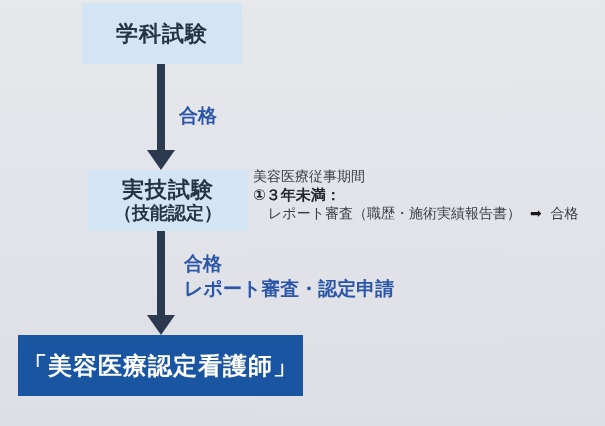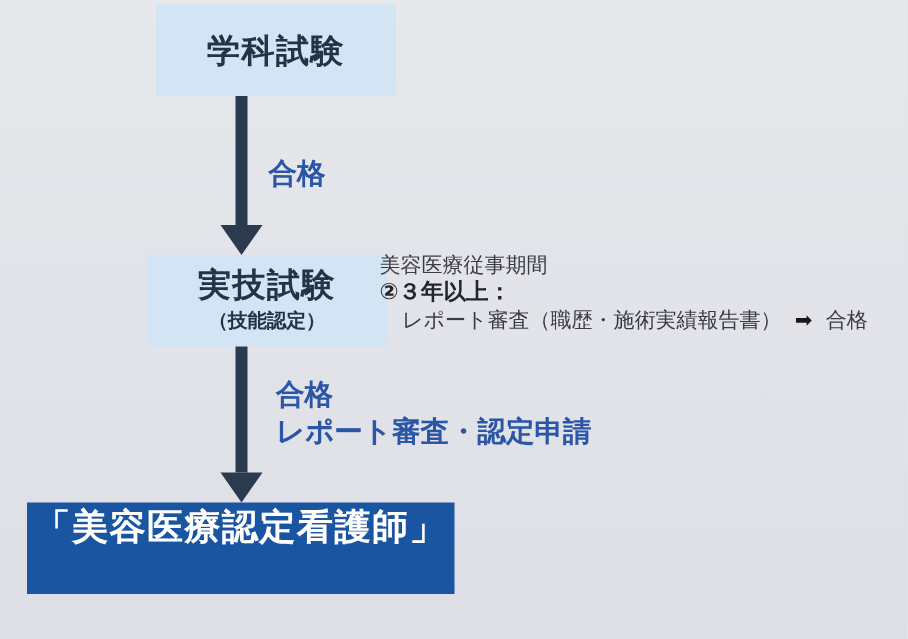--- a/index.html
+++ b/index.html
@@ -4,31 +4,31 @@
 <style>
   html,body{margin:0;padding:0;background:#e3e4e9;}
   .canvas{
     position:relative;width:605px;height:426px;overflow:hidden;
     background:linear-gradient(180deg,#e7e8ec 0%,#e3e4e9 45%,#dedfe6 100%);
     font-family:"Liberation Sans","DejaVu Sans",sans-serif;
   }
   
   .box-light{
     position:absolute;background:#d3e5f4;color:#243447;font-weight:700;
-    display:flex;align-items:center;justify-content:center;text-align:center;margin-left:22px;
+    display:flex;align-items:center;justify-content:center;text-align:center;
   }
   .box-exam{left:82px;top:3px;width:160px;height:61px;font-size:22px;letter-spacing:1px;}
-  .box-practical{left:76px;top:170px;width:160px;height:61px;flex-direction:column;}
+  .box-practical{left:88px;top:170px;width:160px;height:61px;flex-direction:column;}
   .box-practical .l1{font-size:22px;line-height:26px;letter-spacing:1px;}
-  .box-practical .l2{font-size:13px;line-height:21px;}
+  .box-practical .l2{font-size:18px;line-height:21px;}
   
   .box-result{
     position:absolute;left:18px;top:335px;width:285px;height:61px;
     background:#1a55a2;color:#ffffff;font-weight:700;font-size:24px;
-    display:flex;align-items:flex-start;justify-content:center;letter-spacing:1px;
+    display:flex;align-items:center;justify-content:center;letter-spacing:1px;
   }
   
   .shaft{position:absolute;left:157px;width:8px;background:#2b3a4f;}
   .shaft-1{top:64px;height:86px;}
   .shaft-2{top:231px;height:84px;}
   .head{position:absolute;left:147px;width:0;height:0;
     border-left:14px solid transparent;border-right:14px solid transparent;
     border-top:20px solid #2b3a4f;}
   .head-1{top:150px;}
   .head-2{top:315px;}
@@ -57,21 +57,21 @@
   <div class="head head-1"></div>
   <div class="pass-label pass-1">合格</div>
 
   <div class="box-light box-practical">
     <span class="l1">実技試験</span>
     <span class="l2">（技能認定）</span>
   </div>
 
   <div class="sidenote">
     <div>美容医療従事期間</div>
-    <div class="heading">②３年以上：</div>
+    <div class="heading">①３年未満：</div>
     <div class="detail-line">
       <span>レポート審査（職歴・施術実績報告書）</span>
       <span class="flow-arrow">➡</span>
       <span>合格</span>
     </div>
   </div>
 
   <div class="shaft shaft-2"></div>
   <div class="head head-2"></div>
   <div class="pass-label pass-2">

